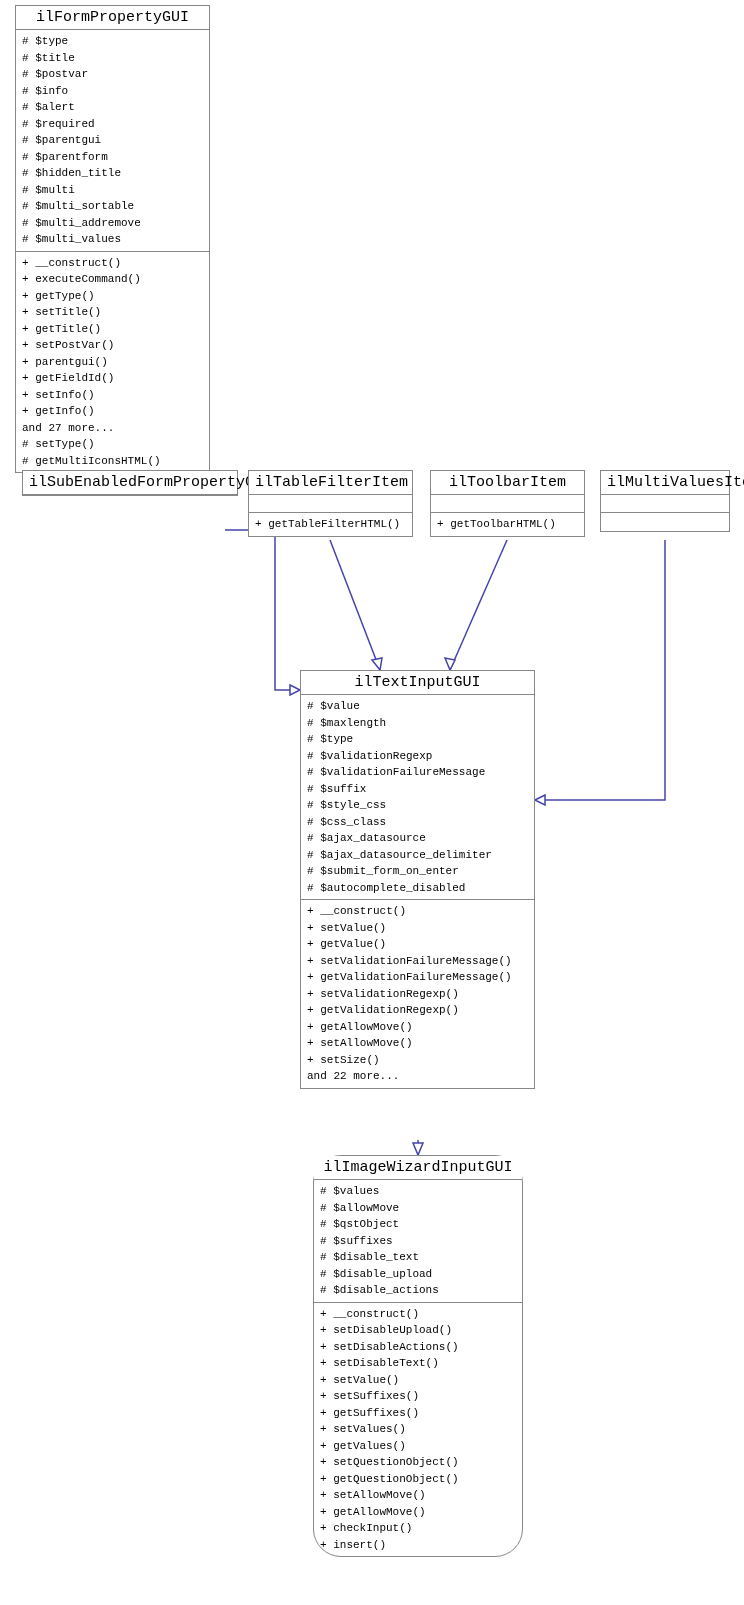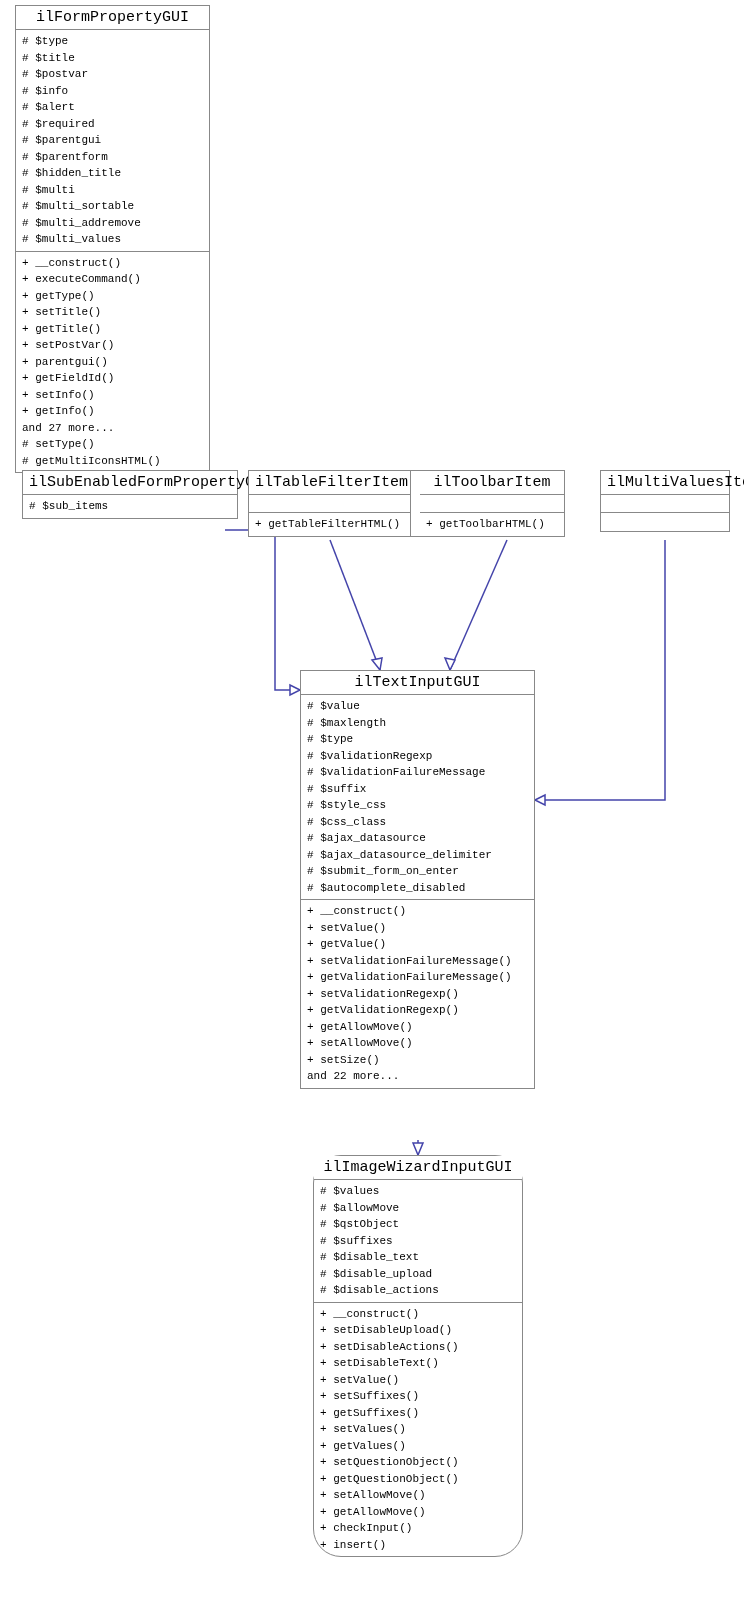--- a/index.html
+++ b/index.html
@@ -124,35 +124,32 @@
       <div class="line">+ setInfo()</div>
       <div class="line">+ getInfo()</div>
       <div class="line">and 27 more...</div>
       <div class="line"># setType()</div>
       <div class="line"># getMultiIconsHTML()</div>
     </div>
   </div>
 
   <div class="uml-box" style="left:22px; top:470px; width:216px;">
     <div class="uml-box-title">ilSubEnabledFormPropertyGUI</div>
-    <div class="uml-box-section">
-      <div class="line"># $sub_items</div>
-    </div>
   </div>
 
   <div class="uml-box" style="left:248px; top:470px; width:165px;">
     <div class="uml-box-title">ilTableFilterItem</div>
     <div class="uml-box-section" style="min-height:18px;">
     </div>
     <div class="uml-box-section">
       <div class="line">+ getTableFilterHTML()</div>
     </div>
   </div>
 
-  <div class="uml-box" style="left:410px; top:470px; width:155px;padding-left:9px;">
+  <div class="uml-box" style="left:430px; top:470px; width:155px;">
     <div class="uml-box-title">ilToolbarItem</div>
     <div class="uml-box-section" style="min-height:18px;">
     </div>
     <div class="uml-box-section">
       <div class="line">+ getToolbarHTML()</div>
     </div>
   </div>
 
   <div class="uml-box" style="left:600px; top:470px; width:130px;">
     <div class="uml-box-title">ilMultiValuesItem</div>

